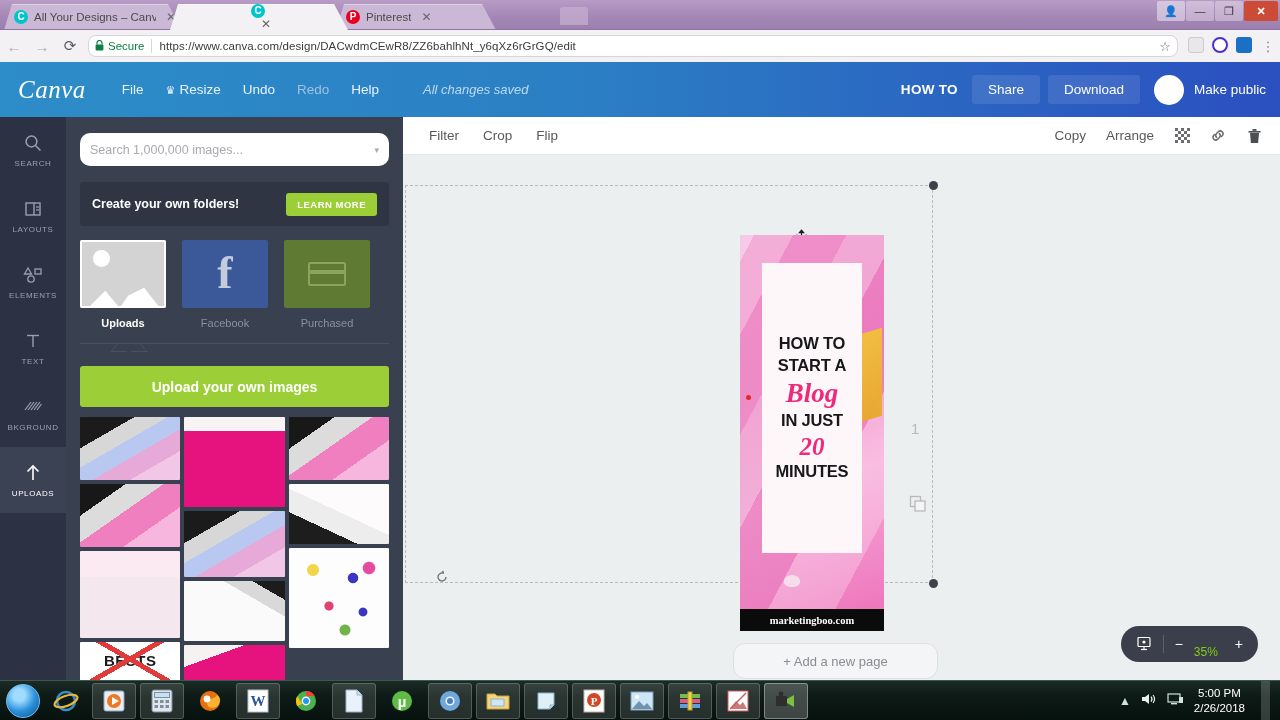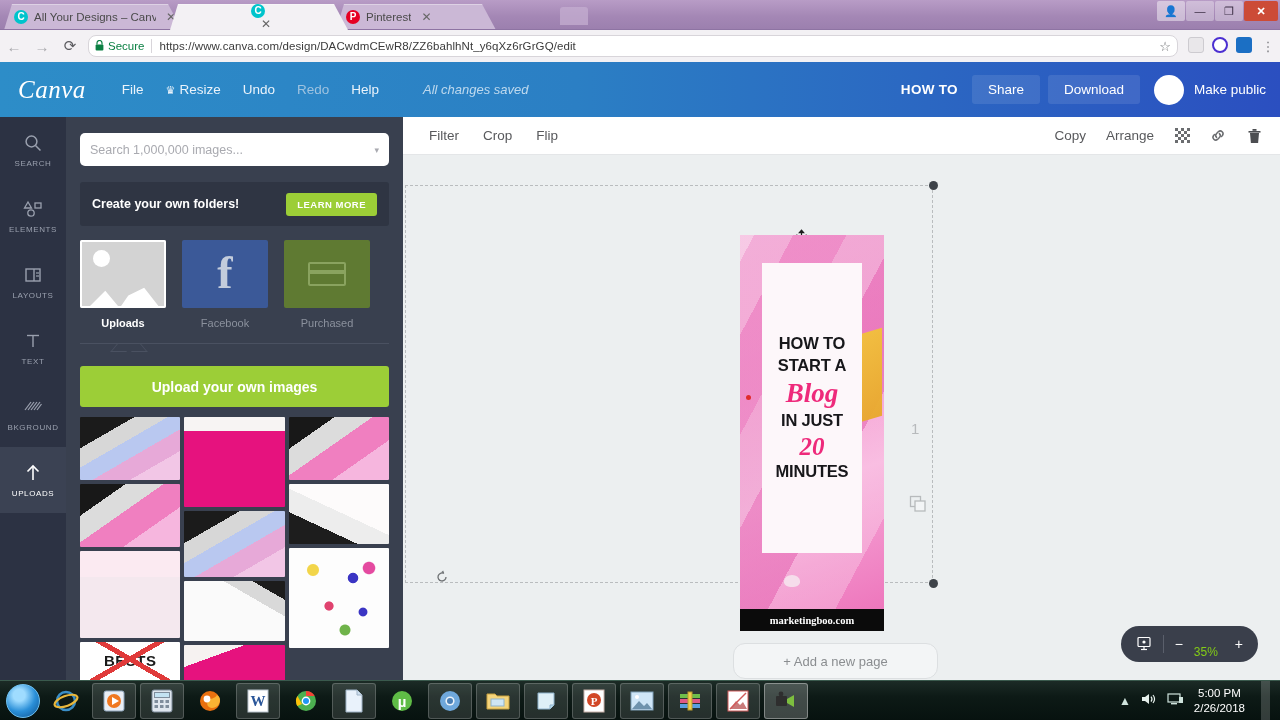--- a/index.html
+++ b/index.html
@@ -111,21 +111,21 @@
   .rail-label { font-size:8px; letter-spacing:.6px; }
   .rail-ic { height:22px; display:flex; align-items:center; justify-content:center; }
 
   
   .panel {
     position:absolute; left:66px; top:117px; width:337px; height:563px;
     background:#39404f; overflow:hidden;
   }
   .search-wrap { padding:16px 14px 0; }
   .search-field {
-    height:33px; background:#fff; border-radius:5px; display:flex; align-items:center;
+    height:33px; background:#fff; border-radius:10px; display:flex; align-items:center;
     padding:0 10px; font-size:12.5px; color:#a9aab0;
   }
   .search-caret { margin-left:auto; color:#a9aab0; font-size:9px; }
   .folder-promo {
     margin:16px 14px 0; background:#2f3543; border-radius:3px; height:44px;
     display:flex; align-items:center; padding:0 12px;
   }
   .folder-promo-text { color:#fff; font-size:12.5px; font-weight:700; }
   .learn-more {
     margin-left:auto; background:#9cce37; color:#fff; font-size:9.5px; font-weight:700;
@@ -402,39 +402,39 @@
         <svg width="18" height="18" viewBox="0 0 18 18">
             <circle cx="7.5" cy="7.5" r="5.4" fill="none" stroke="currentColor" stroke-width="1.5"></circle>
             <line x1="11.5" y1="11.5" x2="16.5" y2="16.5" stroke="currentColor" stroke-width="1.5"></line>
           </svg>
       </span>
       <span class="rail-label">SEARCH</span>
     </div>
 
     <div class="rail-item">
       <span class="rail-ic">
-        <svg width="20" height="18" viewBox="0 0 20 18">
-            <polygon points="5,2 8.5,8 1.5,8" fill="none" stroke="currentColor" stroke-width="1.3"></polygon>
-            <rect x="12" y="3" width="6" height="5" fill="none" stroke="currentColor" stroke-width="1.3"></rect>
-            <circle cx="8" cy="13" r="3.2" fill="none" stroke="currentColor" stroke-width="1.3"></circle>
-          </svg>
-      </span>
-      <span class="rail-label">ELEMENTS</span>
-    </div>
-
-    <div class="rail-item">
-      <span class="rail-ic">
         <svg width="18" height="18" viewBox="0 0 18 18">
             <rect x="2" y="3" width="14" height="12" fill="none" stroke="currentColor" stroke-width="1.4"></rect>
             <line x1="10" y1="3" x2="10" y2="15" stroke="currentColor" stroke-width="1.4"></line>
             <line x1="12" y1="7" x2="15" y2="7" stroke="currentColor" stroke-width="1.2"></line>
             <line x1="12" y1="10" x2="15" y2="10" stroke="currentColor" stroke-width="1.2"></line>
           </svg>
       </span>
       <span class="rail-label">LAYOUTS</span>
+    </div>
+
+    <div class="rail-item">
+      <span class="rail-ic">
+        <svg width="20" height="18" viewBox="0 0 20 18">
+            <polygon points="5,2 8.5,8 1.5,8" fill="none" stroke="currentColor" stroke-width="1.3"></polygon>
+            <rect x="12" y="3" width="6" height="5" fill="none" stroke="currentColor" stroke-width="1.3"></rect>
+            <circle cx="8" cy="13" r="3.2" fill="none" stroke="currentColor" stroke-width="1.3"></circle>
+          </svg>
+      </span>
+      <span class="rail-label">ELEMENTS</span>
     </div>
 
     <div class="rail-item">
       <span class="rail-ic">
         <svg width="18" height="18" viewBox="0 0 18 18">
             <line x1="3" y1="3.5" x2="15" y2="3.5" stroke="currentColor" stroke-width="1.4"></line>
             <line x1="9" y1="3.5" x2="9" y2="15" stroke="currentColor" stroke-width="1.4"></line>
           </svg>
       </span>
       <span class="rail-label">TEXT</span>

